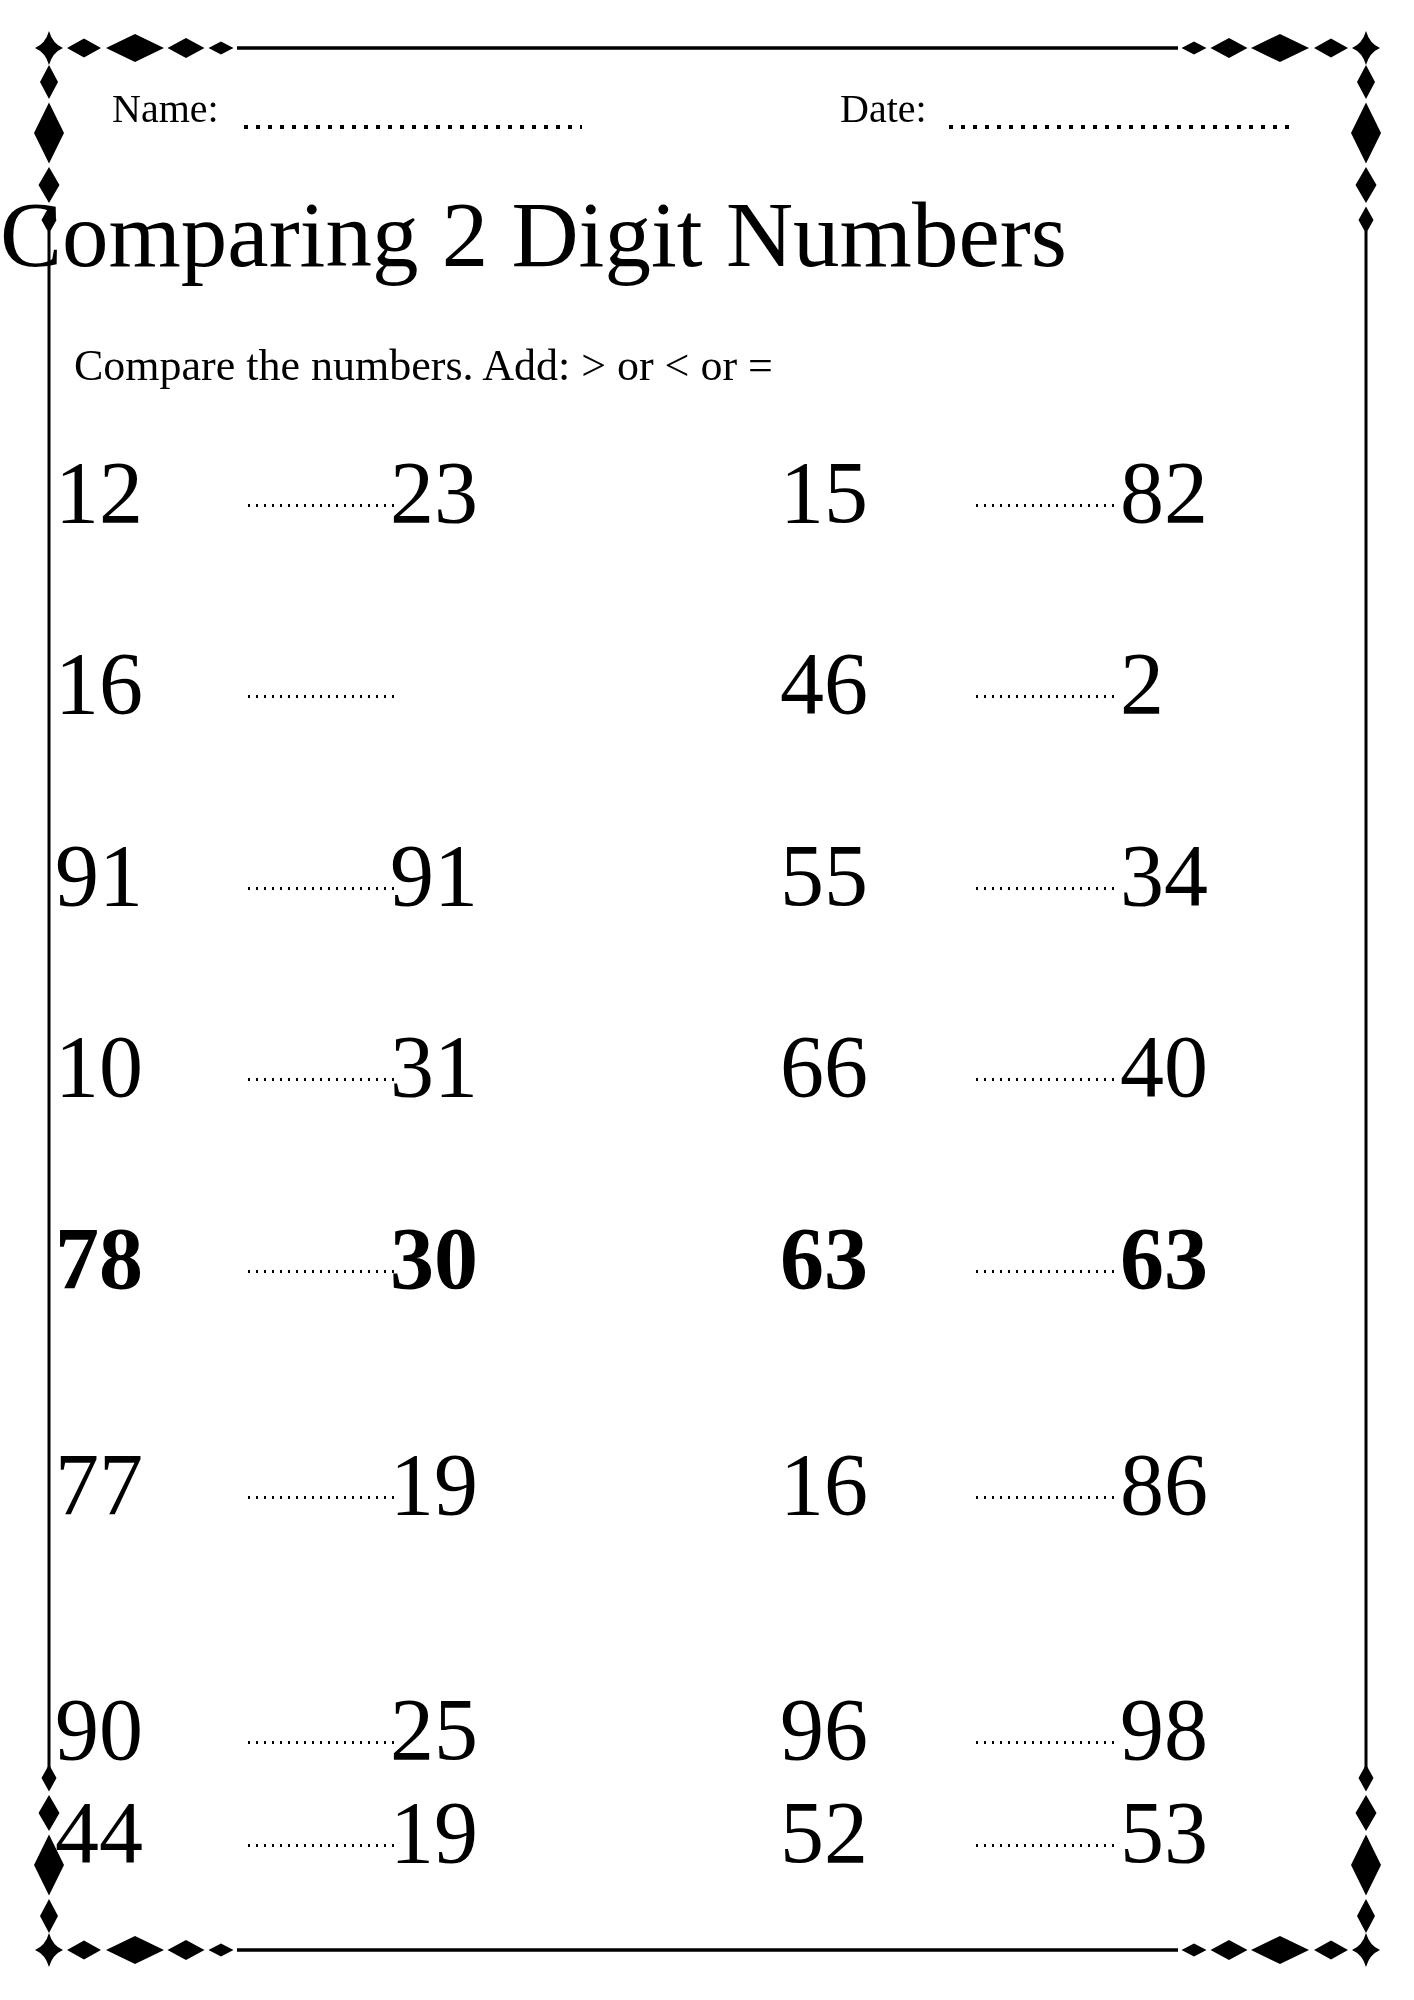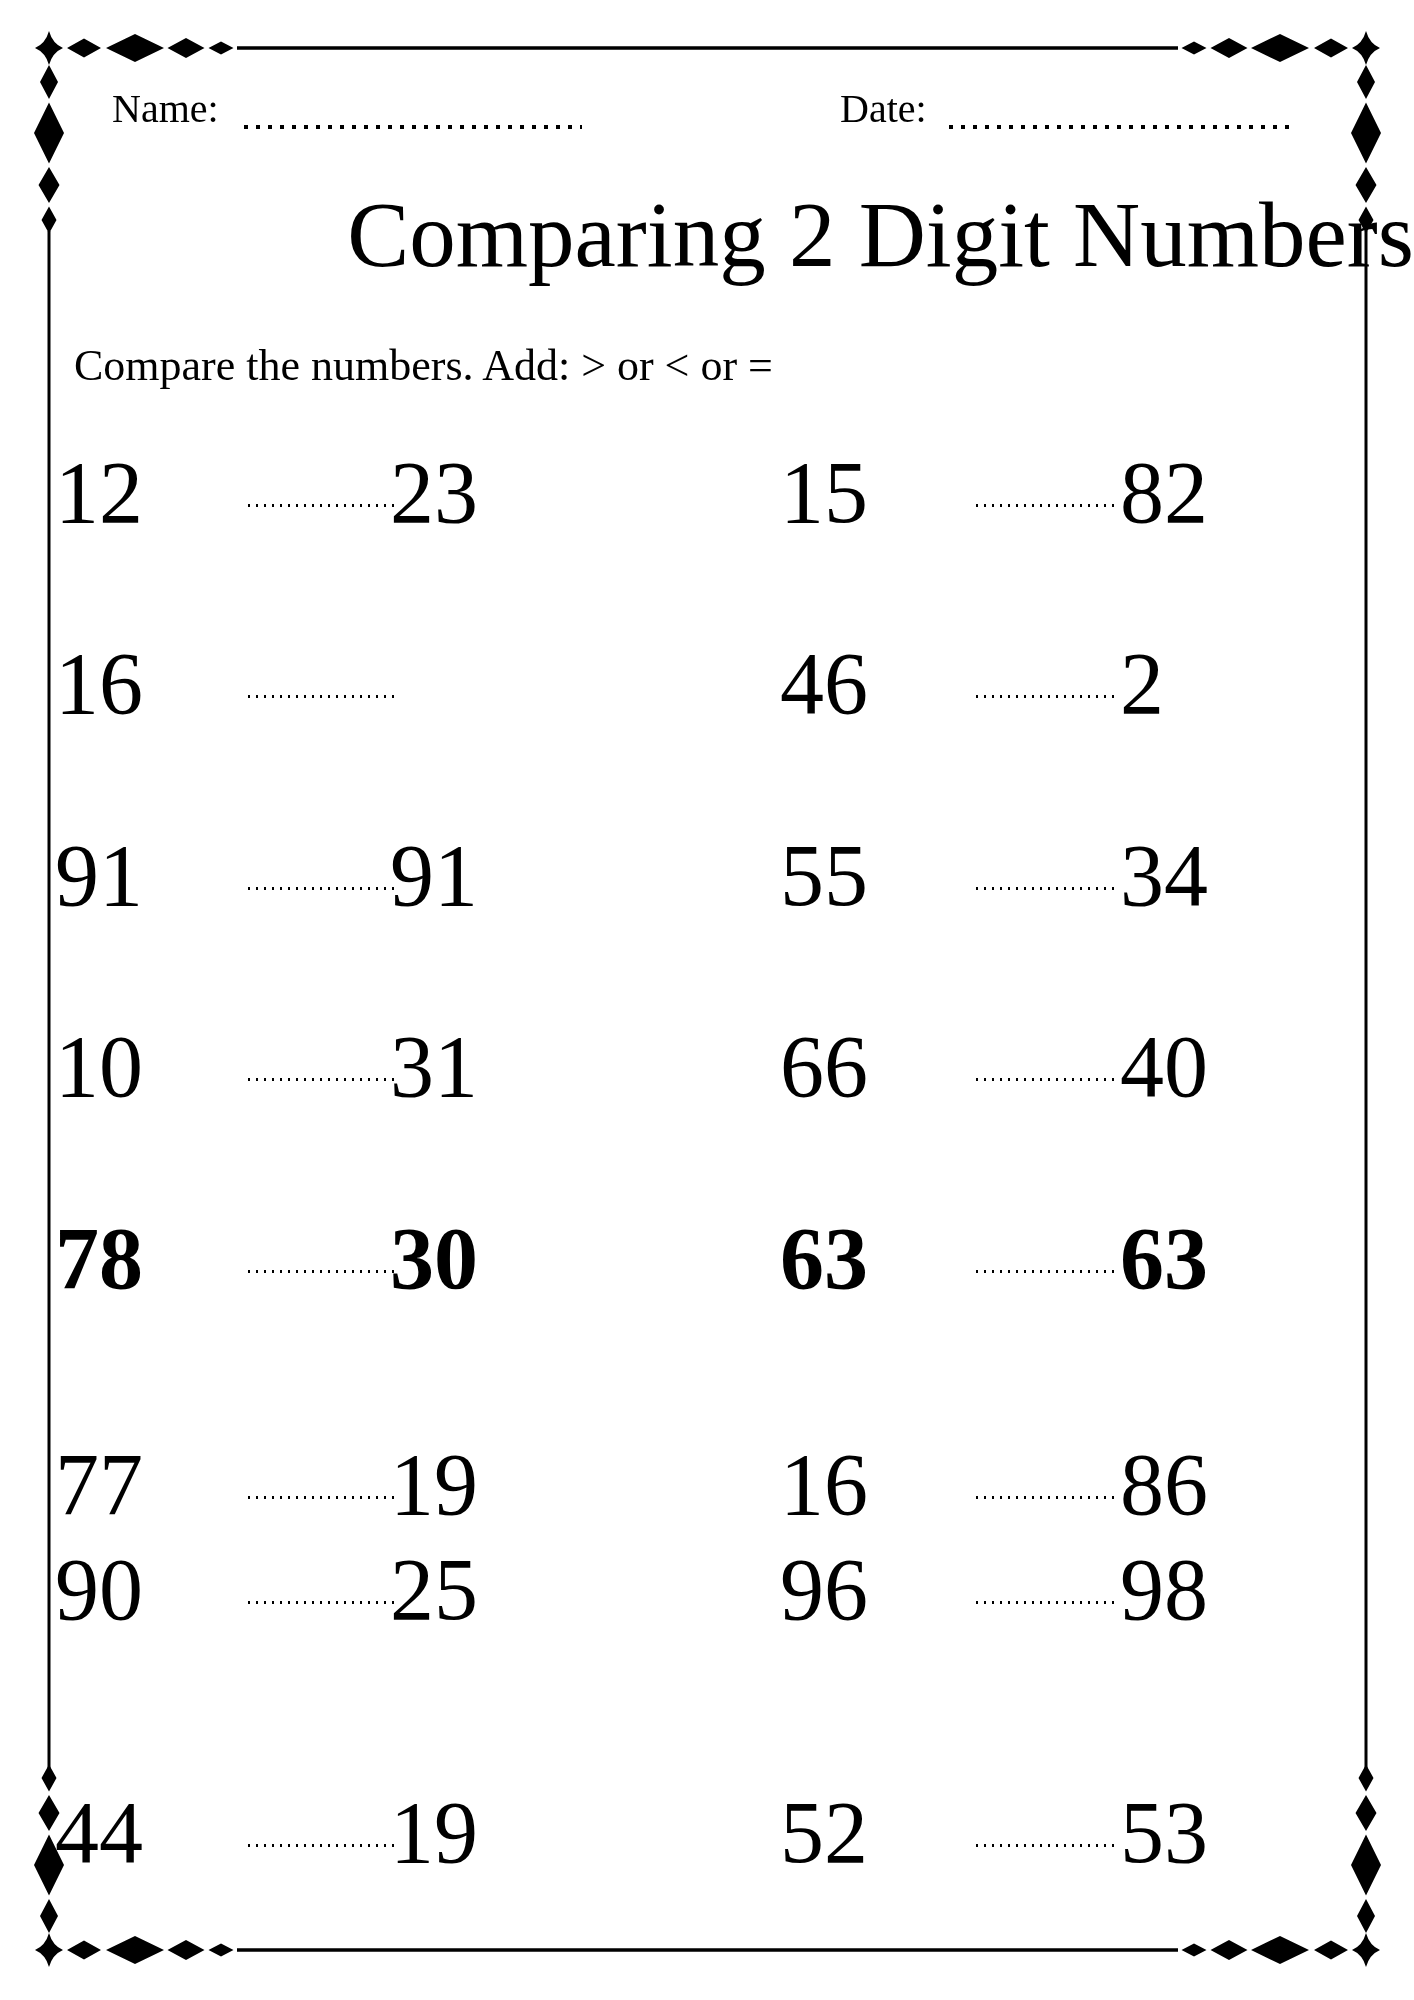--- a/index.html
+++ b/index.html
@@ -29,21 +29,21 @@
     background-image: radial-gradient(circle, var(--ink,#000) 2.2px, transparent 2.4px);
     background-size: 12px 6px;
     background-repeat: repeat-x;
     background-position: left center;
   }
   #title {
     position: absolute;
     left: 0; top: 188px;
     width: 100%;
     margin: 0;
-    text-align: right;
+    text-align: left;
     font-size: 93px;
     font-weight: normal;
     line-height: 1;
     white-space: nowrap;
   }
   #instruction {
     position: absolute;
     left: 74px; top: 344px;
     font-size: 44px;
     line-height: 1;
@@ -160,21 +160,21 @@
         <span class="num n2r">63</span>
       </div>
       <div class="row" style="top: 1404px;">
         <span class="num n1l">77</span>
         <span class="dots dl"></span>
         <span class="num n2l">19</span>
         <span class="num n1r">16</span>
         <span class="dots dr"></span>
         <span class="num n2r">86</span>
       </div>
-      <div class="row" style="top: 1509px;">
+      <div class="row" style="top: 1649px;">
         <span class="num n1l">90</span>
         <span class="dots dl"></span>
         <span class="num n2l">25</span>
         <span class="num n1r">96</span>
         <span class="dots dr"></span>
         <span class="num n2r">98</span>
       </div>
       <div class="row" style="top: 1752px;">
         <span class="num n1l">44</span>
         <span class="dots dl"></span>

